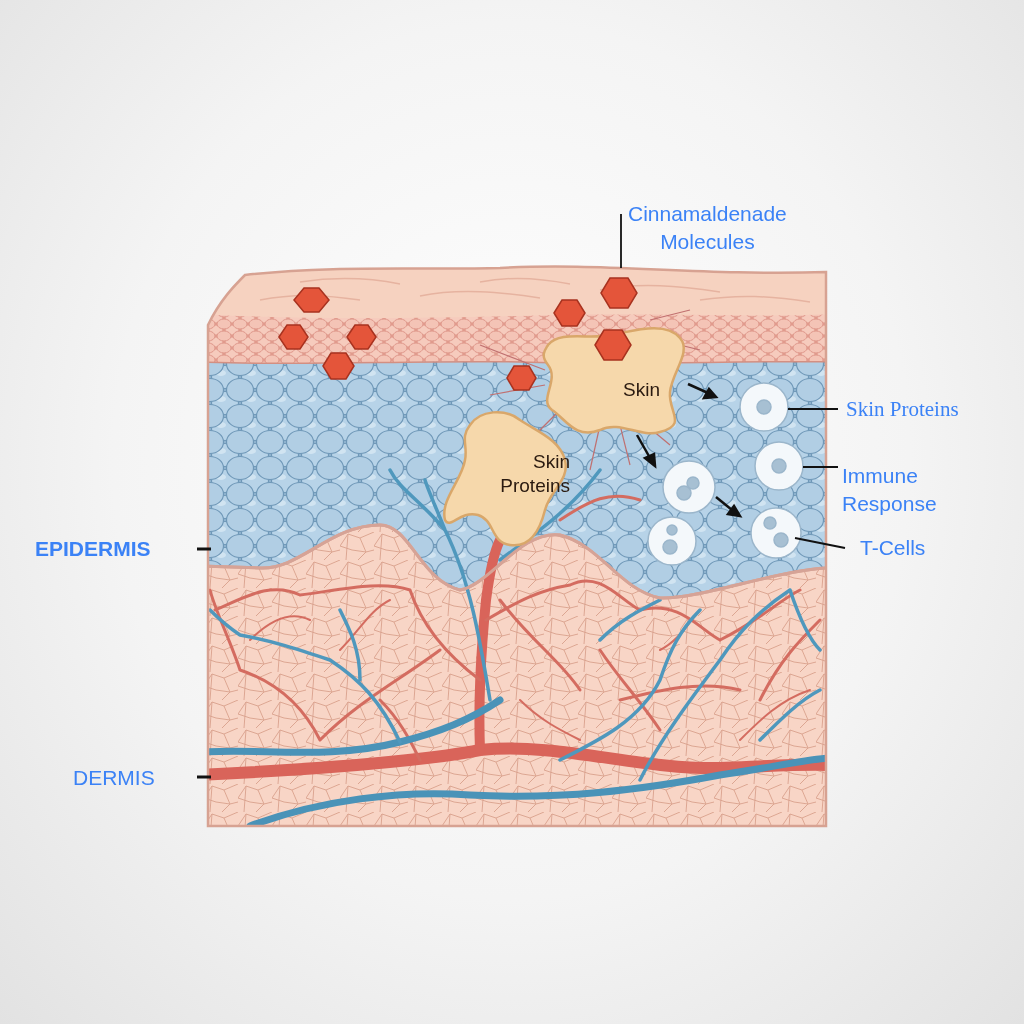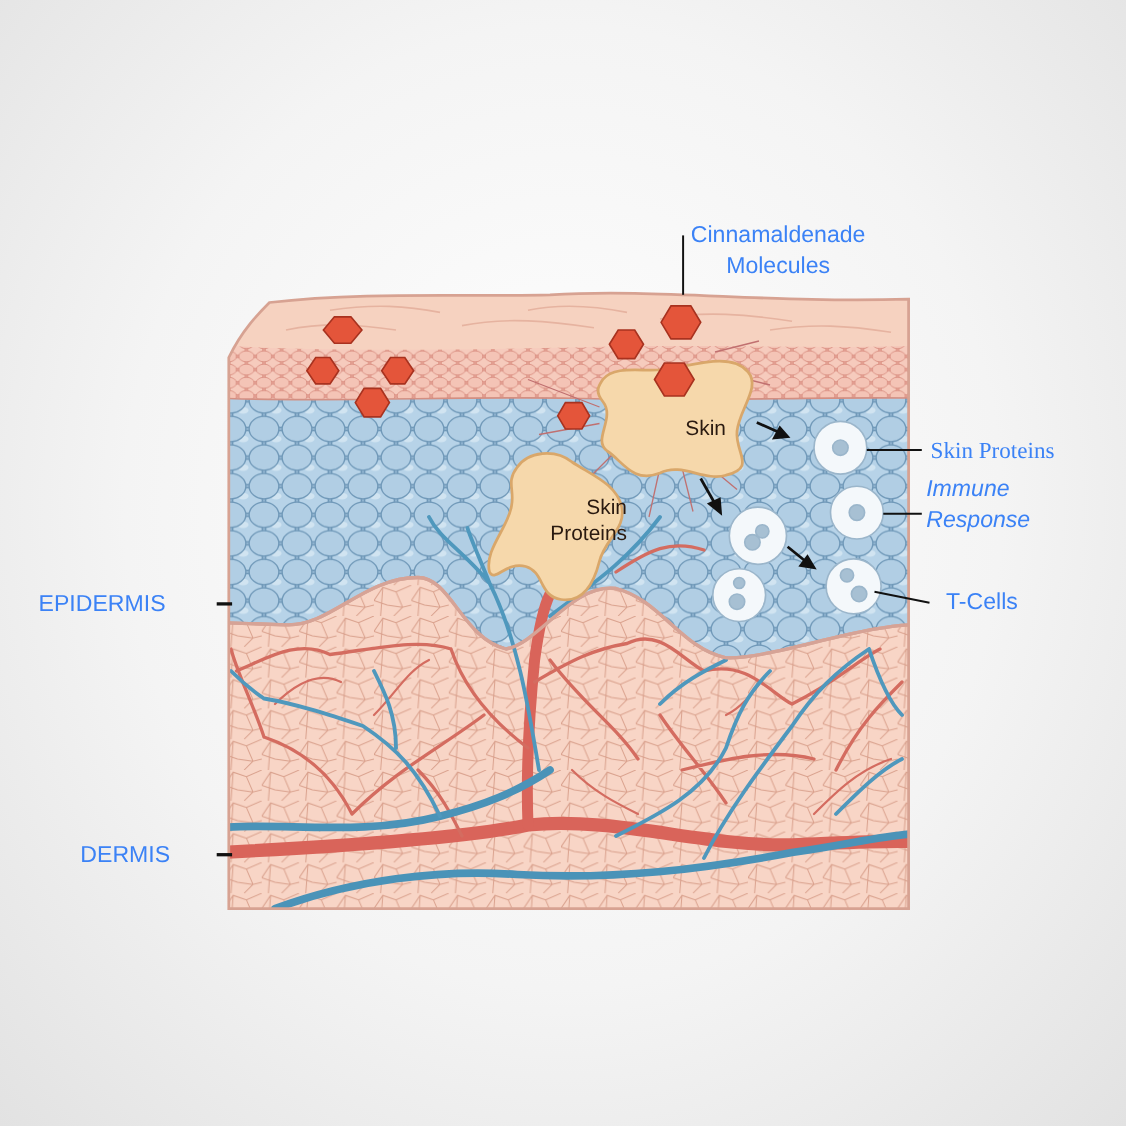--- a/index.html
+++ b/index.html
@@ -127,25 +127,25 @@
     <line x1="197" y1="549" x2="211" y2="549" stroke-width="3"></line>
     <line x1="197" y1="777" x2="211" y2="777" stroke-width="3"></line>
   </g>
 </svg>
 
 <div class="label center" style="left:628px;top:200px;">
   <div>Cinnamaldenade</div>
   <div>Molecules</div>
 </div>
 <div class="label" style="left:846px;top:395px;font-family:Liberation Serif, serif;">Skin Proteins</div>
-<div class="label" style="left:842px;top:431px;font-style:italic;">
+<div class="label" style="left:842px;top:462px;">
   <div>Immune</div>
   <div>Response</div>
 </div>
 <div class="label" style="left:860px;top:534px;">T-Cells</div>
-<div class="label" style="left:35px;top:535px;">EPIDERMIS</div>
+<div class="label" style="left:35px;top:535px;font-weight:bold;">EPIDERMIS</div>
 <div class="label" style="left:73px;top:764px;">DERMIS</div>
 
 <div class="cell-label" style="left:590px;top:378px;width:70px;">Skin</div>
 <div class="cell-label" style="left:465px;top:450px;width:105px;">
   <div>Skin</div>
   <div>Proteins</div>
 </div>
 
 </body></html>

